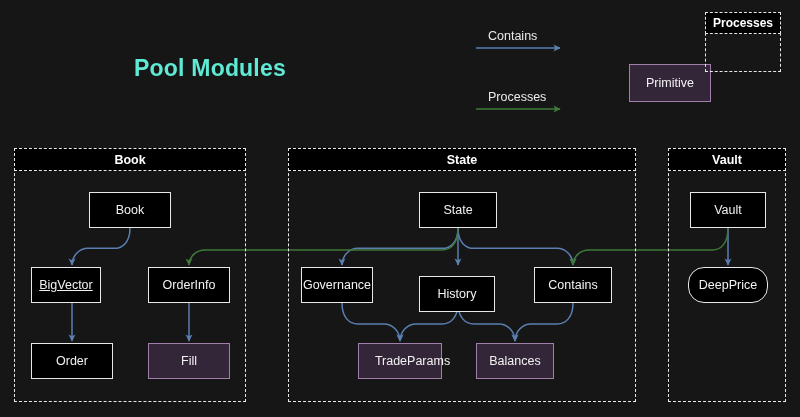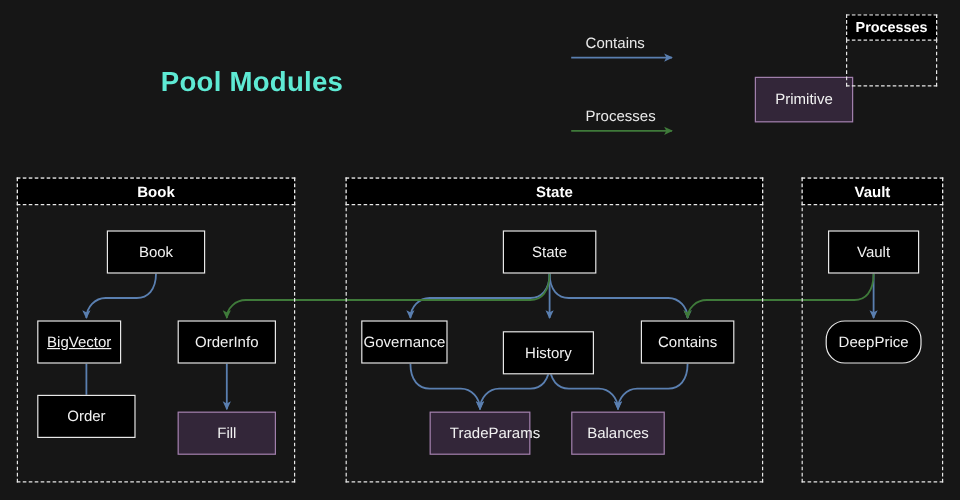--- a/index.html
+++ b/index.html
@@ -185,21 +185,21 @@
   <div id="nodes-layer">
       <div class="node" style="left: 89px; top: 192px; width: 82px; height: 36px;">
         <span>Book</span>
       </div>
       <div class="node" style="left: 31px; top: 267px; width: 70px; height: 36px; text-decoration: underline;">
         <span>BigVector</span>
       </div>
       <div class="node" style="left: 148px; top: 267px; width: 82px; height: 36px;">
         <span>OrderInfo</span>
       </div>
-      <div class="node" style="left: 31px; top: 329px; width: 82px; height: 36px; text-align: center;">
+      <div class="node" style="left: 31px; top: 343px; width: 82px; height: 36px; text-align: center;">
         <span>Order</span>
       </div>
       <div class="node primitive" style="left: 148px; top: 343px; width: 82px; height: 36px;">
         <span>Fill</span>
       </div>
       <div class="node" style="left: 419px; top: 192px; width: 78px; height: 36px;">
         <span>State</span>
       </div>
       <div class="node" style="left: 301px; top: 267px; width: 72px; height: 36px;">
         <span>Governance</span>

